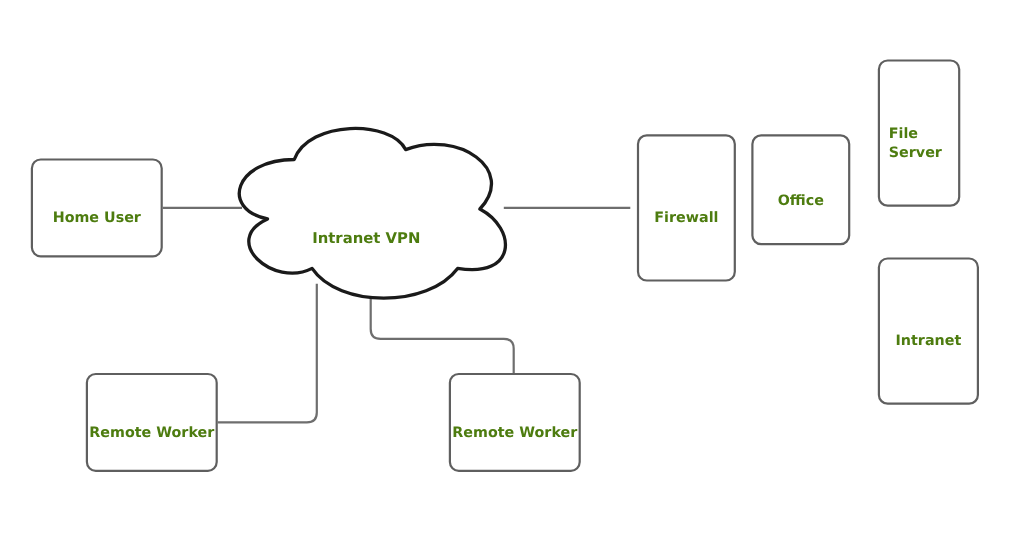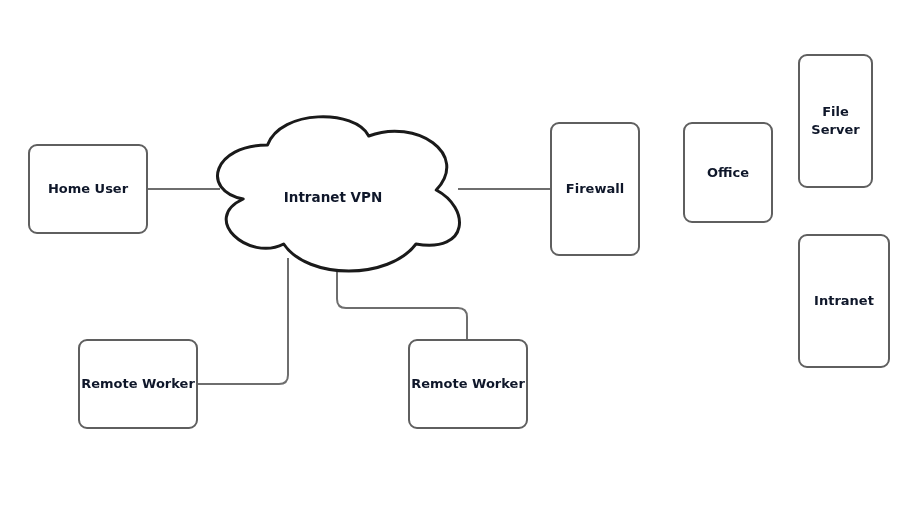--- a/index.html
+++ b/index.html
@@ -27,39 +27,40 @@
     box-sizing: border-box;
     border: 2px solid #5f5f5f;
     border-radius: 9px;
     background: #ffffff;
     display: flex;
     align-items: center;
     justify-content: center;
     text-align: center;
   }
   .node-label, .cloud-label {
-    color: #0f172a;
+    color: #4d7c0f;
     font-weight: bold;
     font-size: 13px;
     line-height: 1.35;
-    text-align: center;
+    text-align: left;
+    margin-top: 20px;
   }
   .cloud-label-wrap {
     position: absolute;
     left: 253px;
     top: 188px;
     width: 160px;
     display: flex;
     justify-content: center;
   }
   .cloud-label { font-size: 13.5px; }
 
   
   #node-home-user       { left: 28px;  top: 144px; width: 120px; height: 90px; }
-  #node-firewall        { left: 550px; top: 122px; width: 90px;  height: 134px; }
+  #node-firewall        { left: 579px; top: 122px; width: 90px;  height: 134px; }
   #node-office          { left: 683px; top: 122px; width: 90px;  height: 101px; }
   #node-file-server     { left: 798px; top: 54px;  width: 75px;  height: 134px; padding: 0 8px; }
   #node-intranet        { left: 798px; top: 234px; width: 92px;  height: 134px; padding: 18px 4px; }
   #node-remote-worker-1 { left: 78px;  top: 339px; width: 120px; height: 90px; }
   #node-remote-worker-2 { left: 408px; top: 339px; width: 120px; height: 90px; }
 </style>
 </head>
 <body>
 
 <div id="canvas">

